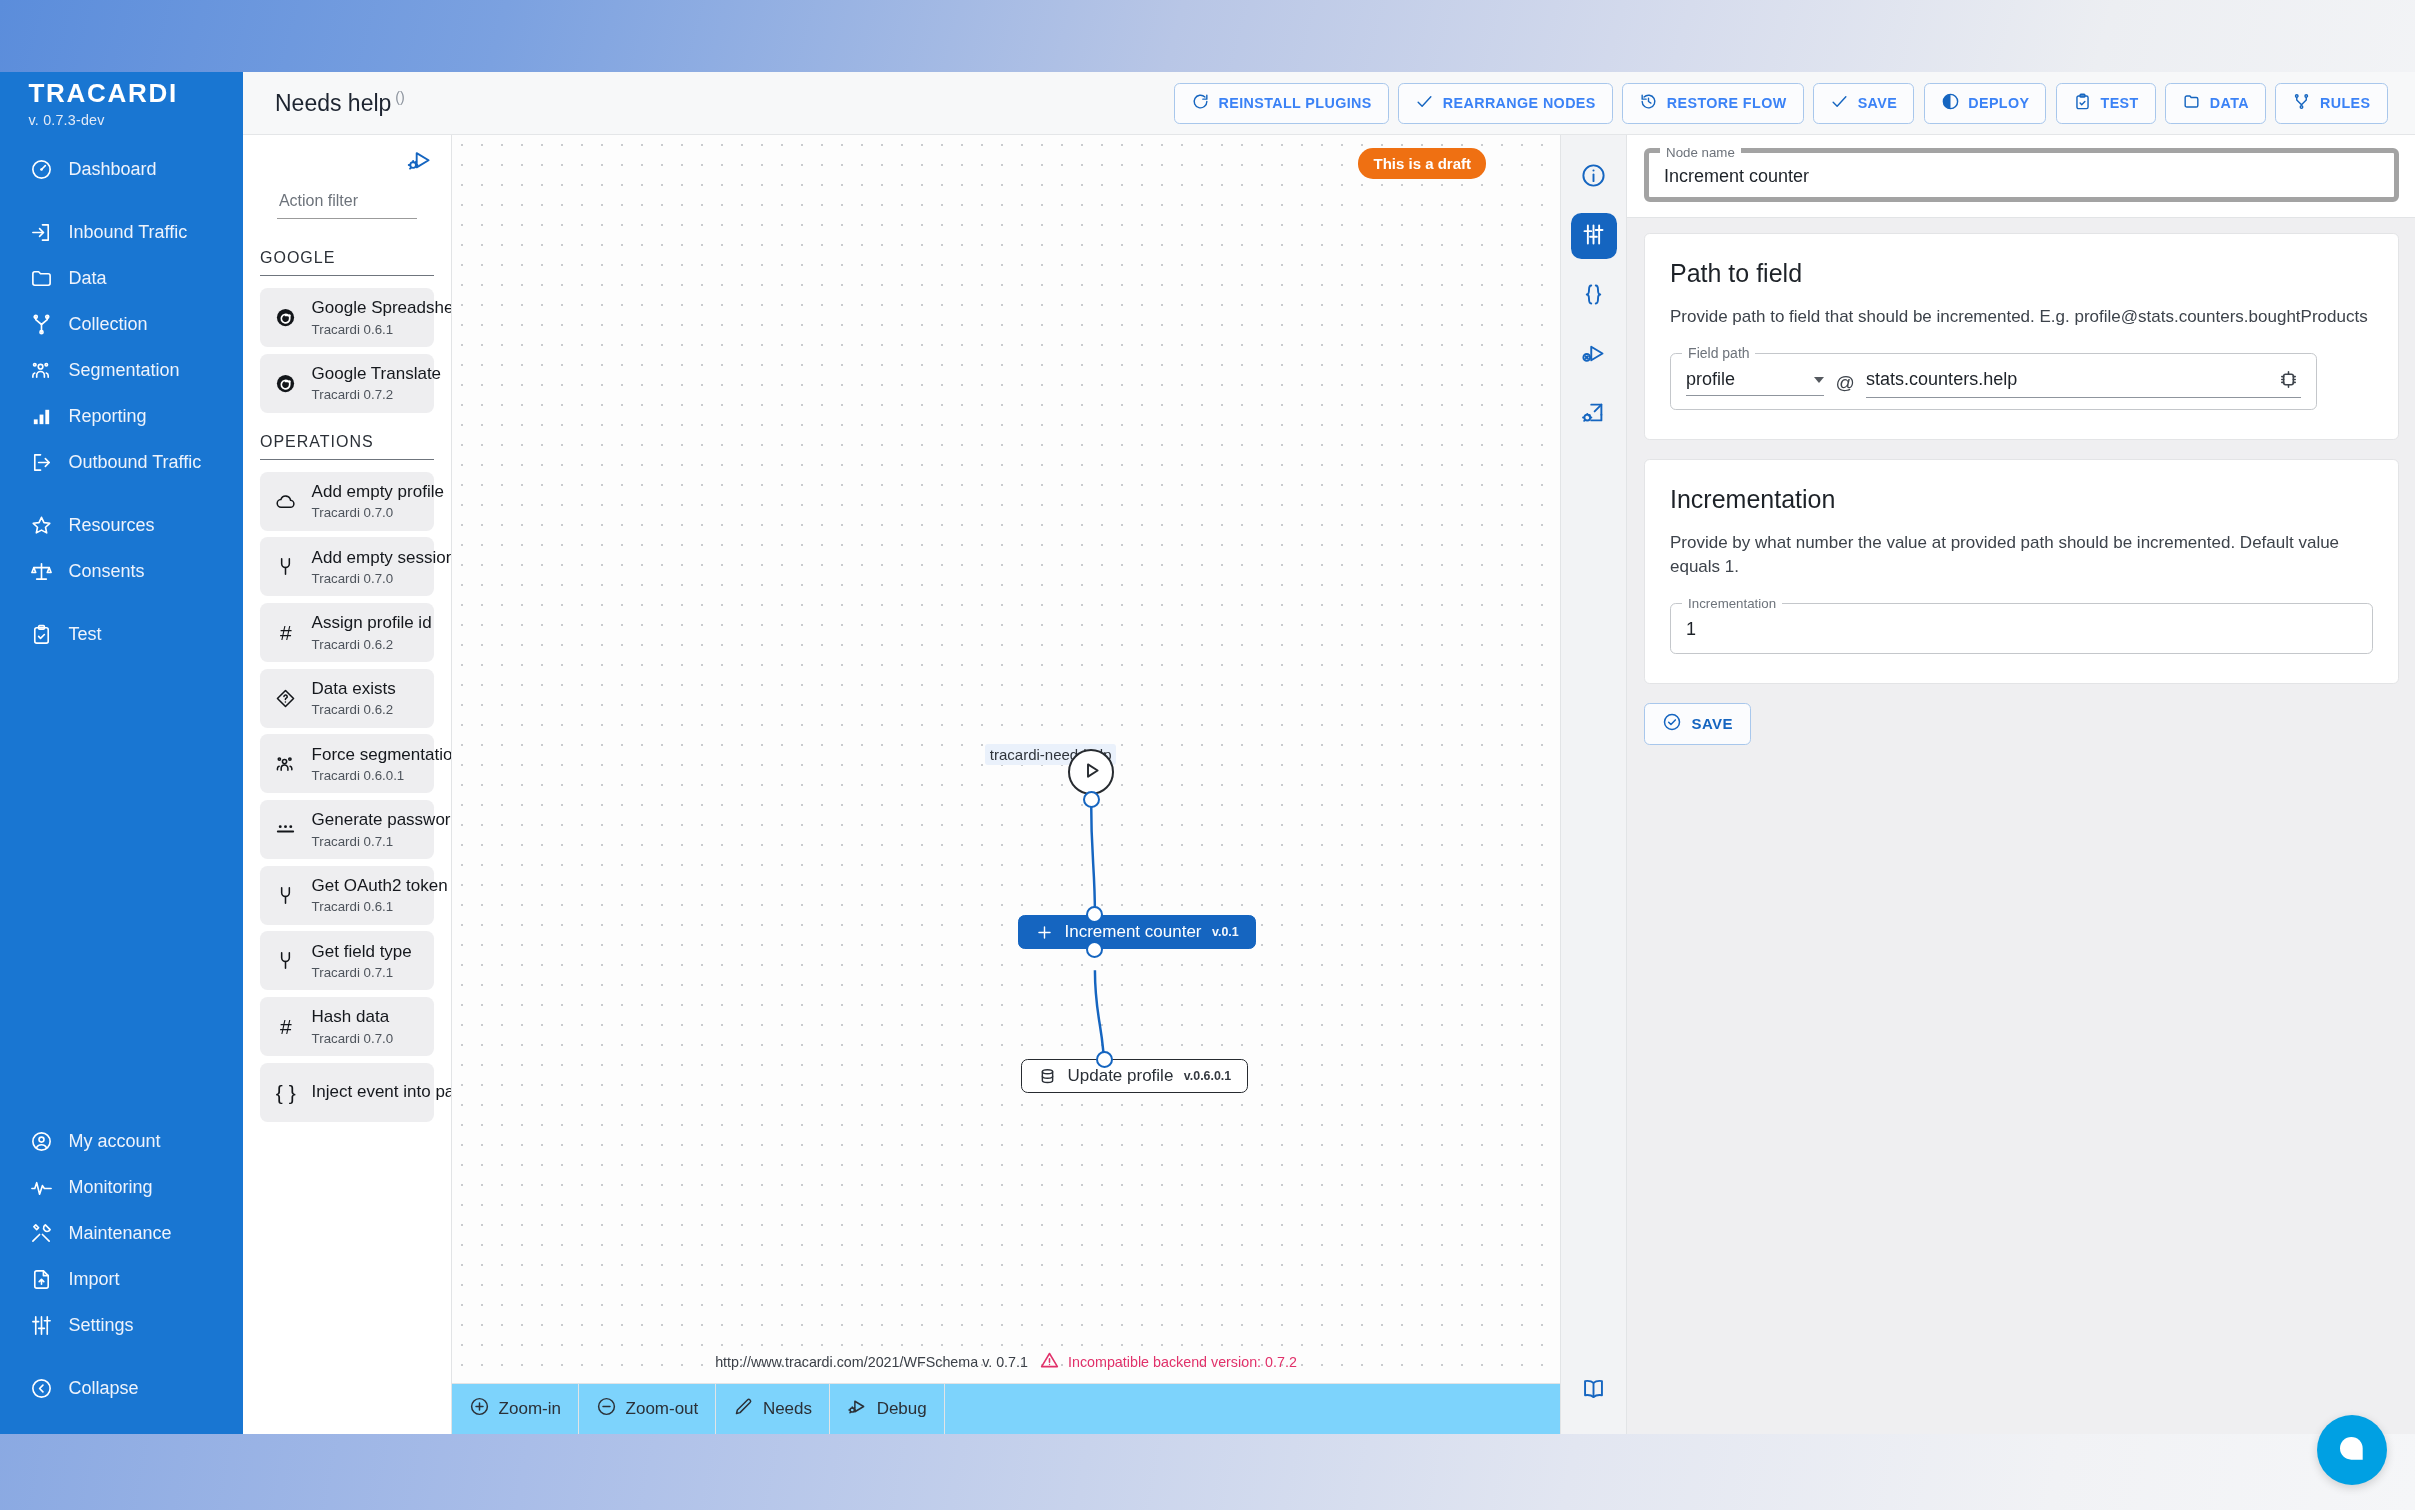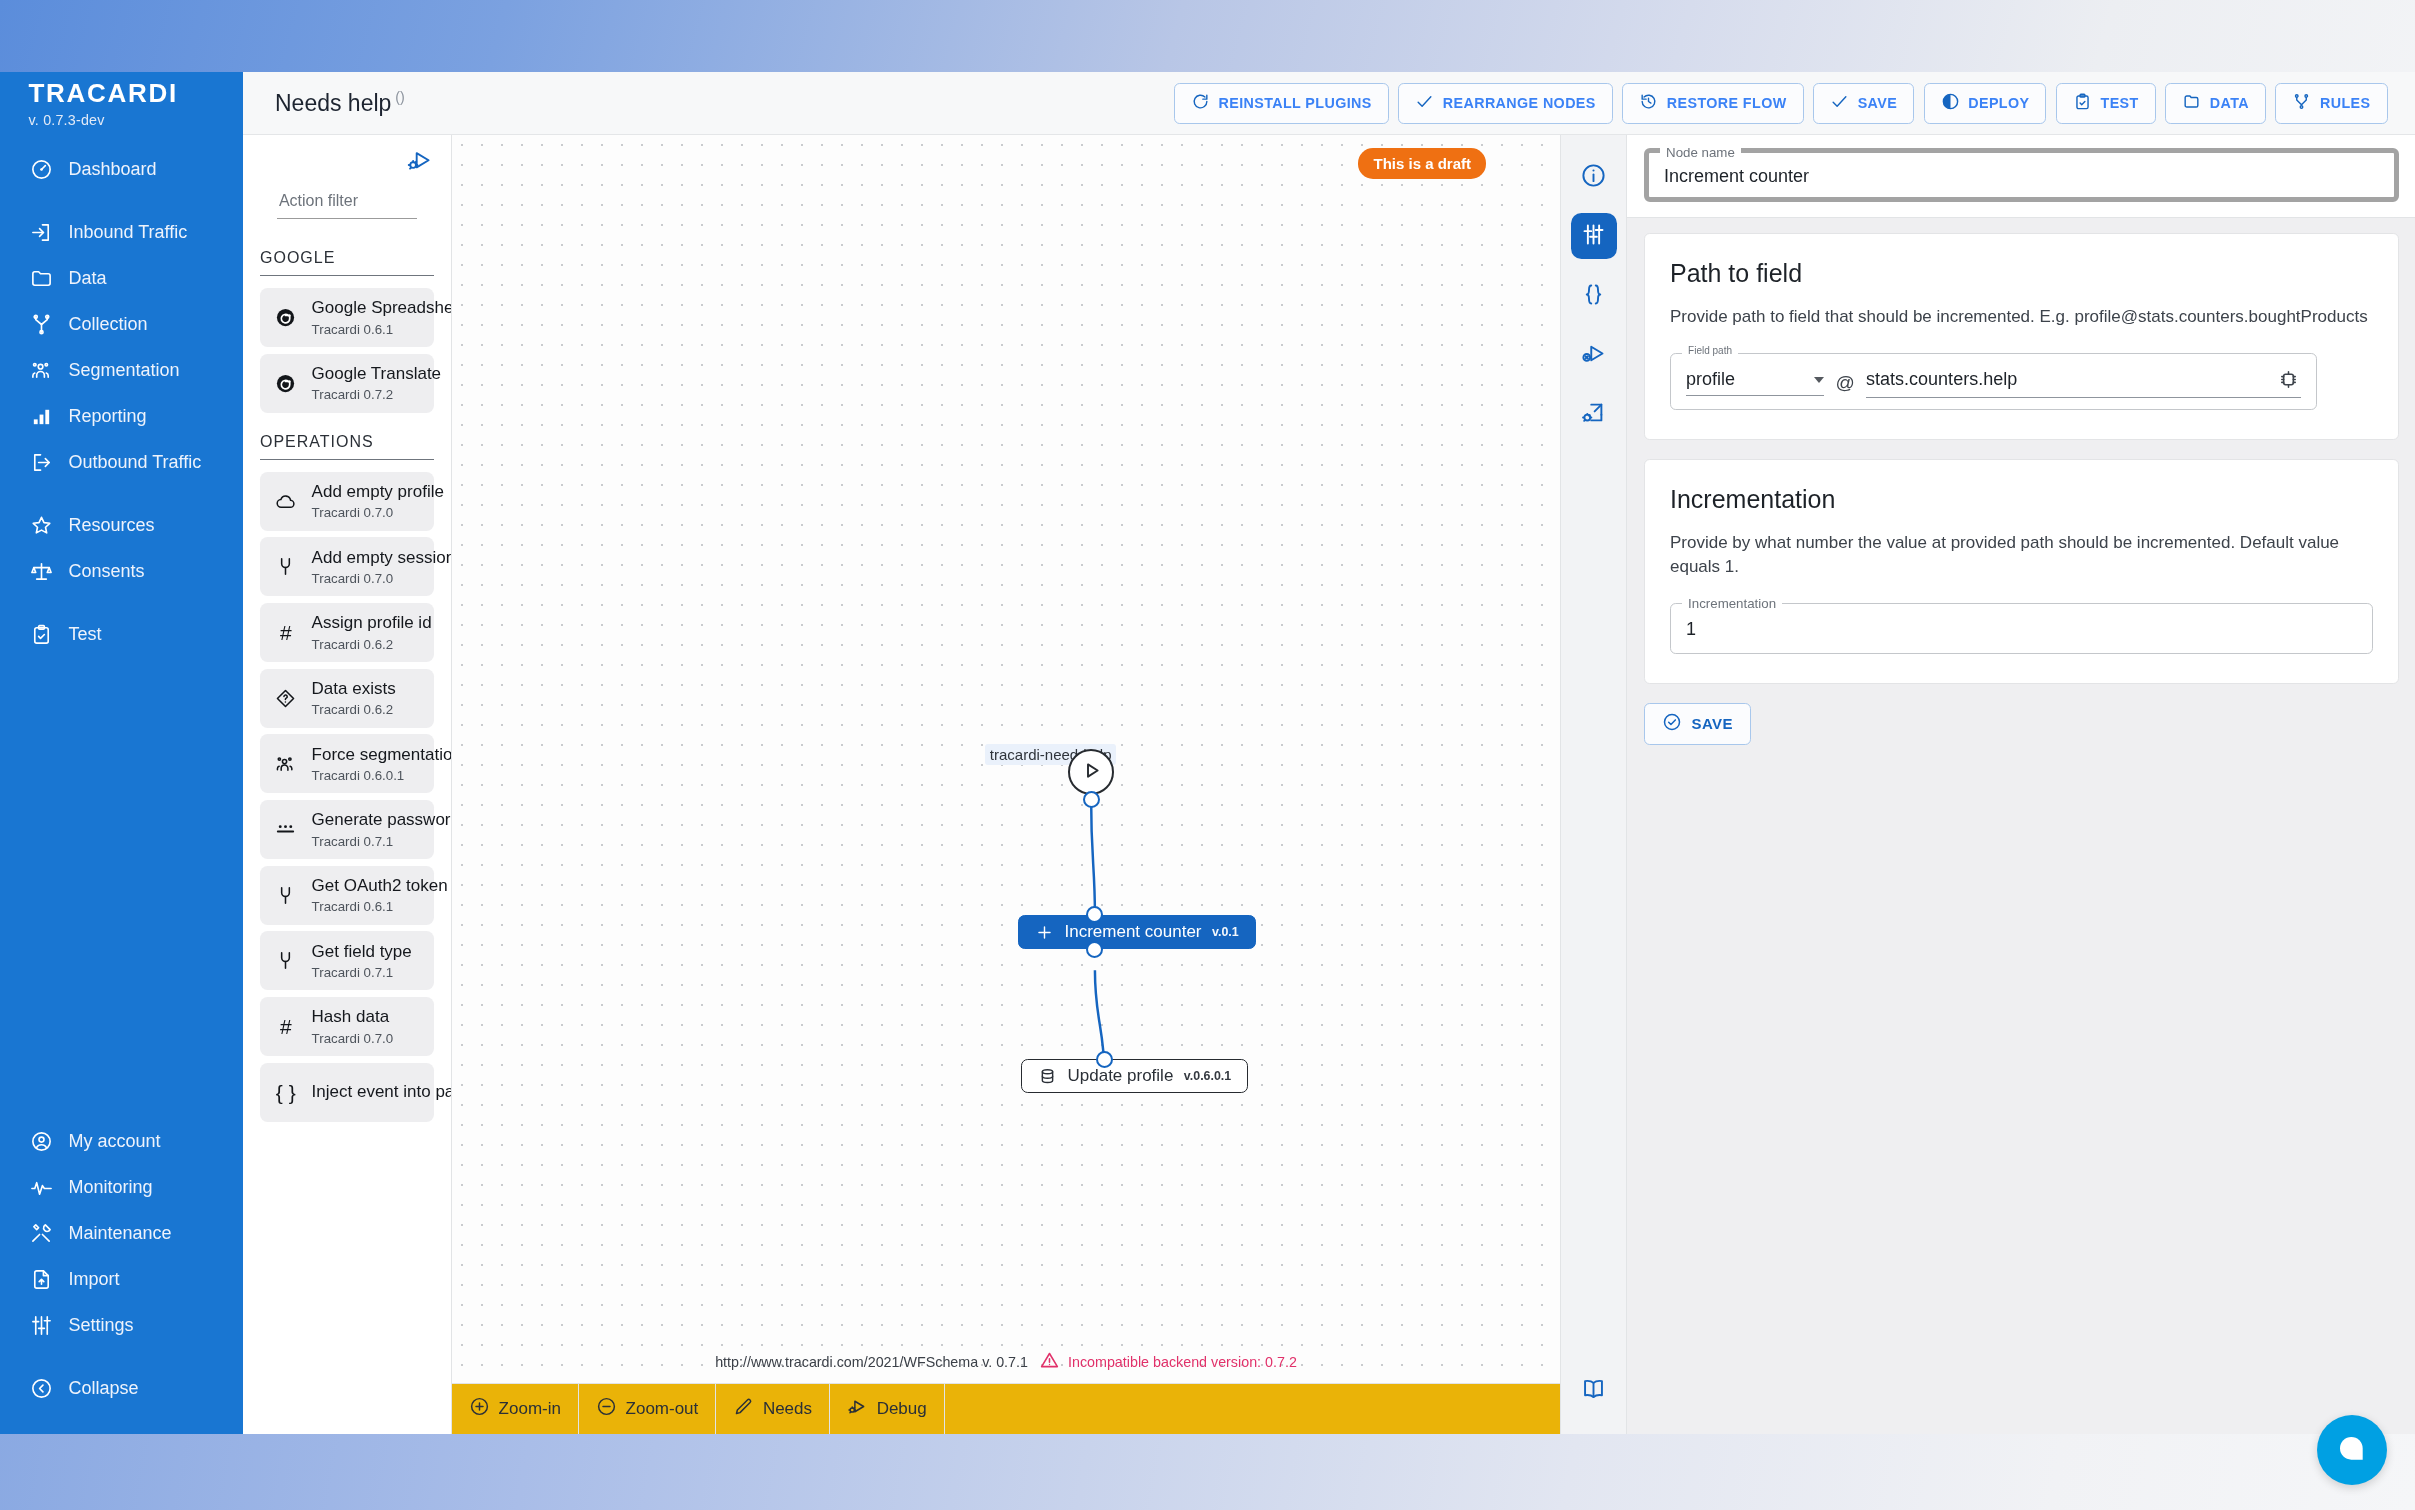--- a/index.html
+++ b/index.html
@@ -164,21 +164,21 @@
     display:flex; align-items:center; justify-content:center; gap: 11.4px;
     font-size: 14.3px; color: #3b4048;
   }
   #canvas-footer .warn { display:flex; align-items:center; gap:7.6px; color:#e1316a; }
   #canvas-footer .warn svg { width: 21px; height:21px; stroke:#e1316a; fill:none; stroke-width:1.8; stroke-linejoin:round; stroke-linecap:round;}
 
   
   #canvas-tools {
     height: 51px; flex: 0 0 51px;
     display: flex; align-items: center;
-    border-top: 1px solid #e2e4e6; background: #eab308;
+    border-top: 1px solid #e2e4e6; background: #7dd3fc;
   }
   .ct-btn {
     display:flex; align-items:center; gap:8.6px;
     height: 100%; padding: 0 17px; cursor: pointer;
     font-size: 17px; color: #2b3037;
     border-right: 1px solid #e2e4e6;
   }
   .ct-btn svg { width:21px;height:21px; stroke:#2b3037; fill:none; stroke-width:1.7; stroke-linecap:round; stroke-linejoin:round;}
 
   
@@ -224,21 +224,21 @@
   }
   .prop-title { font-size: 25px; color: #1d2228; font-weight: 400; margin-bottom: 17px; }
   .prop-desc { font-size: 17px; color: #3d434b; line-height: 1.45; margin-bottom: 23px; max-width: 704px; }
   .fieldpath-box {
     position: relative; border:1px solid #c4c7cb; border-radius:5.7px;
     padding: 13.3px 15px 11.4px 15px; display:flex; align-items:center; gap:11.4px;
     background:#fff; max-width: 647px;
   }
   .fieldpath-box > .legend {
     position:absolute; top:-8.6px; left:11.4px; background:#fff; padding:0 5.7px;
-    font-size: 10px; color:#6d737b;
+    font-size: 14px; color:#6d737b;
   }
   .fp-select {
     display:flex; align-items:center; gap: 7.6px; justify-content: space-between;
     min-width: 138px; border-bottom:1px solid #8f959d; padding-bottom: 4.8px;
   }
   .fp-select .val { font-size: 18px; color:#1d2228; }
   .fp-select .caret { width:0;height:0;border-left:5.7px solid transparent;border-right:5.7px solid transparent;border-top:6.7px solid #55595f;}
   .fp-at { font-size: 19px; color:#3d434b; }
   .fp-input-wrap { flex:1 1 auto; display:flex; align-items:center; gap:9.5px; border-bottom:1px solid #8f959d; padding-bottom:4.8px;}
   .fp-input-wrap input {

